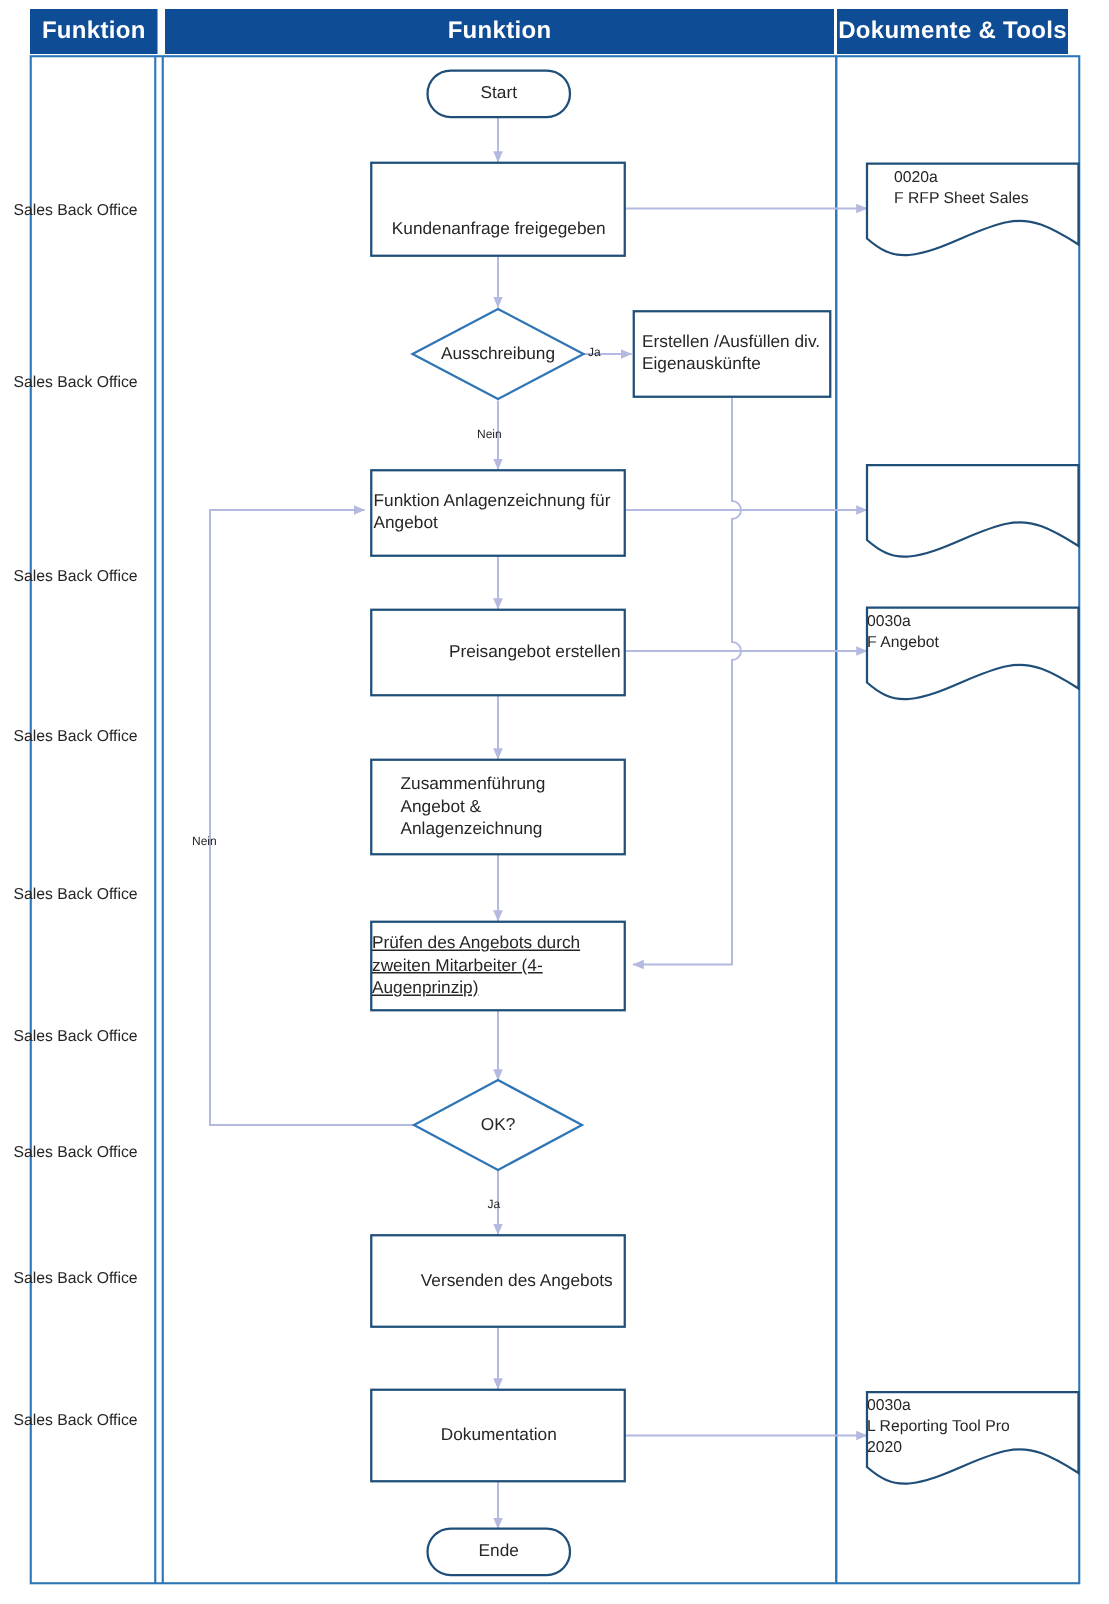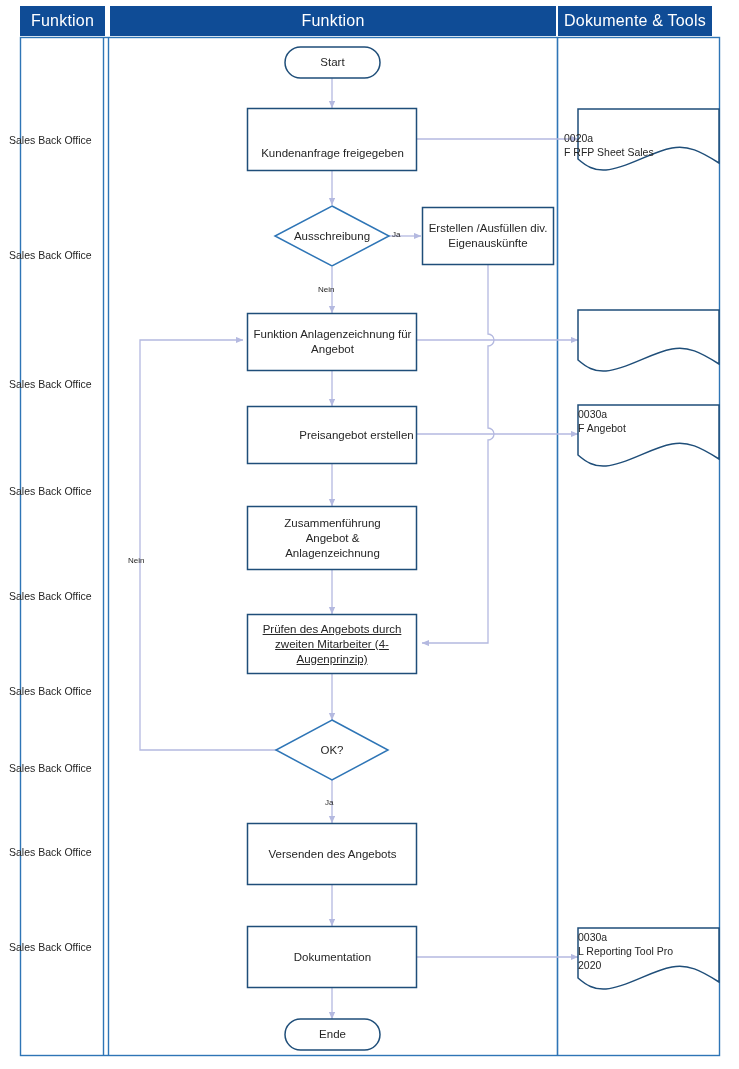--- a/index.html
+++ b/index.html
@@ -2,31 +2,31 @@
 <html><head>
 <meta charset="utf-8">
 <style>
   html,body{margin:0;padding:0;background:#ffffff;}
   body{width:739px;height:1069px;position:relative;font-family:"Liberation Sans",sans-serif;color:#262626;overflow:hidden;}
   #canvas{position:absolute;left:0;top:0;width:739px;height:1069px;}
   svg.layer{position:absolute;left:0;top:0;width:739px;height:1069px;pointer-events:none;}
 
   
   .hdr{position:absolute;background:#0F4C96;height:30px;top:6px;display:flex;align-items:center;justify-content:center;}
-  .hdr span{color:#ffffff;font-size:16px;font-weight:normal;letter-spacing:.2px;}
+  .hdr span{color:#ffffff;font-size:16px;font-weight:bold;letter-spacing:.2px;}
   #hdr-funktion{left:20px;width:85px;}
   #hdr-prozess{left:110px;width:446px;}
   #hdr-dokumente{left:558px;width:154px;}
 
   
   .role{position:absolute;left:9px;width:95px;font-size:10.5px;color:#262626;white-space:nowrap;}
 
   
   .nodetext{position:absolute;display:flex;align-items:center;justify-content:center;
-            text-align:center;font-size:11.5px;line-height:15px;color:#262626;
+            text-align:left;font-size:11.5px;line-height:15px;color:#262626;
             pointer-events:none;}
   .doctext{position:absolute;font-size:10.5px;line-height:14px;color:#262626;pointer-events:none;}
   .edgelabel{position:absolute;font-size:8px;color:#262626;pointer-events:none;white-space:nowrap;}
 </style>
 </head>
 <body>
 
 <div id="canvas">
 
   <div class="hdr" id="hdr-funktion">
@@ -158,38 +158,38 @@
   <div class="nodetext" style="left:249px;top:123px;width:167px;height:61px;">Kundenanfrage freigegeben</div>
 
   <div class="nodetext" style="left:280px;top:224px;width:104px;height:24px;">Ausschreibung</div>
 
   <div class="nodetext" style="left:425px;top:208px;width:126px;height:56px;padding:0 3px;box-sizing:border-box;">Erstellen /Ausfüllen div. Eigenauskünfte</div>
 
   <div class="nodetext" style="left:249px;top:314px;width:167px;height:56px;">Funktion Anlagenzeichnung für Angebot</div>
 
   <div class="nodetext" style="left:249px;top:407px;width:167px;height:56px;padding-left:24px;">Preisangebot erstellen</div>
 
-  <div class="nodetext" style="left:249px;top:507px;width:167px;height:62px;padding:0 31px;box-sizing:border-box;">Zusammenführung Angebot &amp; Anlagenzeichnung</div>
+  <div class="nodetext" style="left:249px;top:507px;width:167px;height:62px;padding:0 18px;box-sizing:border-box;">Zusammenführung Angebot &amp; Anlagenzeichnung</div>
 
   <div class="nodetext" style="left:248px;top:615px;width:168px;height:58px;text-decoration:underline;">Prüfen des Angebots durch zweiten Mitarbeiter (4-Augenprinzip)</div>
 
   <div class="nodetext" style="left:300px;top:738px;width:64px;height:24px;">OK?</div>
 
-  <div class="nodetext" style="left:249px;top:824px;width:167px;height:60px;">Versenden des Angebots</div>
+  <div class="nodetext" style="left:249px;top:824px;width:167px;height:60px;padding-left:12px;">Versenden des Angebots</div>
 
   <div class="nodetext" style="left:249px;top:927px;width:167px;height:60px;">Dokumentation</div>
 
   <div class="nodetext" style="left:285px;top:1019px;width:95px;height:31px;">Ende</div>
 
   <div class="edgelabel" style="left:392px;top:230px;">Ja</div>
   <div class="edgelabel" style="left:318px;top:285px;">Nein</div>
   <div class="edgelabel" style="left:128px;top:556px;">Nein</div>
   <div class="edgelabel" style="left:325px;top:798px;">Ja</div>
 
-  <div class="doctext" style="left:564px;top:111px;width:138px;margin-top:20px;">
+  <div class="doctext" style="left:596px;top:111px;width:138px;">
     <div>0020a</div>
     <div> F RFP Sheet Sales</div>
   </div>
 
 
   <div class="doctext" style="left:578px;top:407px;width:138px;">
     <div>0030a</div>
     <div>F Angebot</div>
   </div>
 

